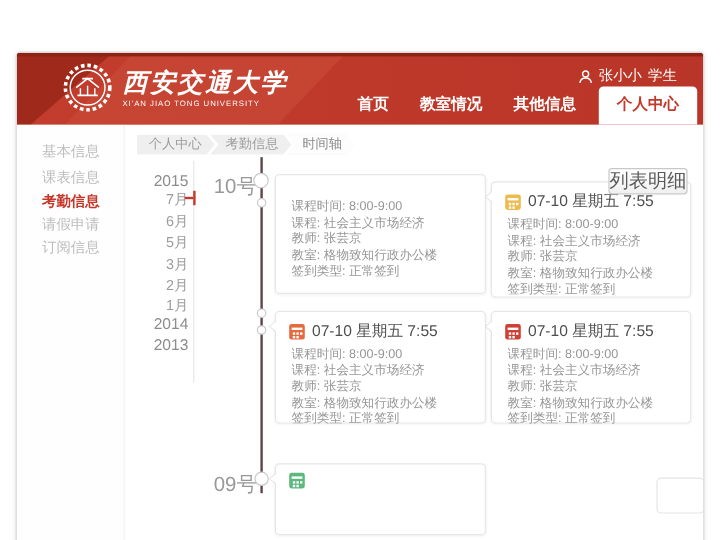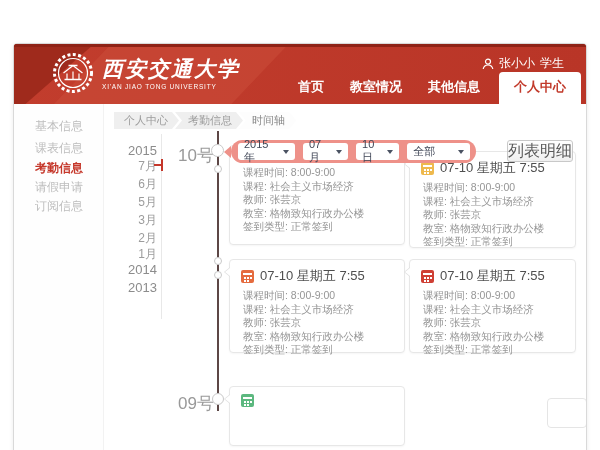--- a/index.html
+++ b/index.html
@@ -240,34 +240,16 @@
     </div>
 
     <div class="card colL" style="top:282px;height:60px">
       <div class="card-hd">
         <span class="card-icon ic-green"></span>
       </div>
     </div>
 
     <div class="partial-card"></div>
 
-    <div class="fbar">
-      <div class="dd dd-year">
-        <span>2015年</span>
-        <span class="tri"></span>
-      </div>
-      <div class="dd dd-month">
-        <span>07月</span>
-        <span class="tri"></span>
-      </div>
-      <div class="dd dd-day">
-        <span>10日</span>
-        <span class="tri"></span>
-      </div>
-      <div class="dd dd-type">
-        <span>全部</span>
-        <span class="tri"></span>
-      </div>
-    </div>
     <div class="detail-btn">列表明细</div>
 
   </div>
 </div>
 
 </body></html>

